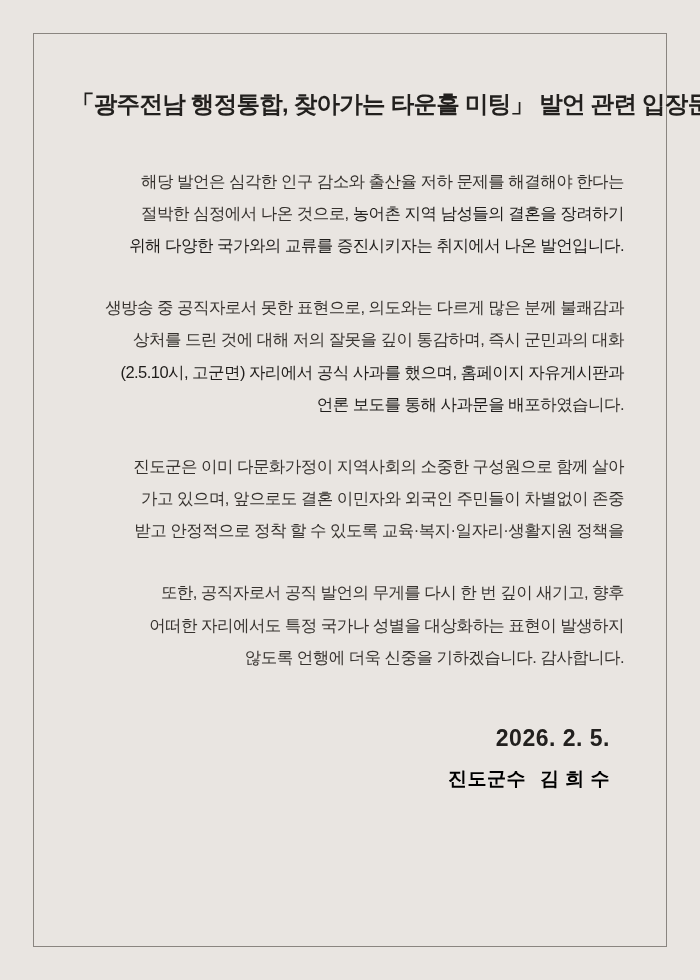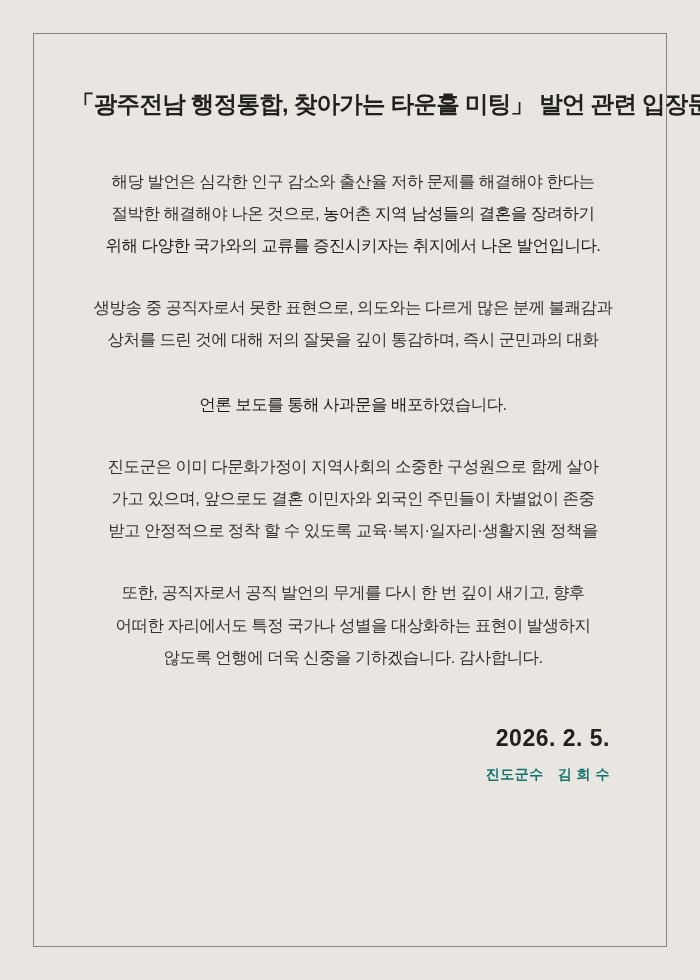--- a/index.html
+++ b/index.html
@@ -50,21 +50,21 @@
     white-space: nowrap;
   }
   .para {
     font-size: 16.5px;
     line-height: 1.95;
     letter-spacing: -0.55px;
     color: #36322e;
     margin: 0 0 30px 0;
     padding-left: 14px;
     padding-right: 8px;
-    text-align: center;
+    text-align: right;
   }
   .para:last-of-type {
     margin-bottom: 11px;
   }
   .para b {
     font-weight: normal;
     color: #1f1d1b;
   }
   .signature {
     margin-top: 44px;
@@ -72,43 +72,43 @@
     padding-right: 22px;
   }
   .sig-date {
     font-size: 23px;
     font-weight: bold;
     letter-spacing: 0.5px;
     color: #22201e;
     line-height: 1.9;
   }
   .sig-name {
-    font-size: 14px;
+    font-size: 19px;
     font-weight: bold;
     letter-spacing: 0.5px;
-    color: #0f766e;
+    color: #000000;
     line-height: 1.9;
   }
   .sig-name .gap {
     display: inline-block;
     width: 14px;
   }
 </style>
 </head>
 <body>
 
 <div class="page">
   <div class="frame">
     <div class="content">
 
       <h1 class="doc-title">「광주전남 행정통합, 찾아가는 타운홀 미팅」 발언 관련 입장문</h1>
 
       <div id="body-paragraphs">
-          <p class="para"><span>해당 발언은 심각한 인구 감소와 출산율 저하 문제를 해결해야 한다는</span><br><span>절박한 해결해야 나온 것으로, </span><b>농어촌 지역 남성들의 결혼을 장려하기</b><br><b>위해 다양한 국가와의 교류를 증진시키자는 취지에서 나온 발언입니다.</b></p>
-          <p class="para"><span>생방송 중 공직자로서 못한 표현으로, 의도와는 다르게 많은 분께 불쾌감과</span><br><span>상처를 드린 것에 대해 저의 잘못을 깊이 통감하며, 즉시 군민과의 대화</span><br><br><b>언론 보도를 통해 사과문을 배포</b><span>하였습니다.</span></p>
+          <p class="para"><span>해당 발언은 심각한 인구 감소와 출산율 저하 문제를 해결해야 한다는</span><br><span>절박한 심정에서 나온 것으로, </span><b>농어촌 지역 남성들의 결혼을 장려하기</b><br><b>위해 다양한 국가와의 교류를 증진시키자는 취지에서 나온 발언입니다.</b></p>
+          <p class="para"><span>생방송 중 공직자로서 못한 표현으로, 의도와는 다르게 많은 분께 불쾌감과</span><br><span>상처를 드린 것에 대해 저의 잘못을 깊이 통감하며, 즉시 군민과의 대화</span><br><b>(2.5.10시, 고군면) 자리에서 공식 사과를 했으며, 홈페이지 자유게시판과</b><br><b>언론 보도를 통해 사과문을 배포</b><span>하였습니다.</span></p>
           <p class="para"><span>진도군은 이미 다문화가정이 지역사회의 소중한 구성원으로 함께 살아</span><br><span>가고 있으며, 앞으로도 결혼 이민자와 외국인 주민들이 차별없이 존중</span><br><span>받고 안정적으로 정착 할 수 있도록 교육·복지·일자리·생활지원 정책을</span><br></p>
           <p class="para"><span>또한, 공직자로서 공직 발언의 무게를 다시 한 번 깊이 새기고, 향후</span><br><span>어떠한 자리에서도 특정 국가나 성별을 대상화하는 표현이 발생하지</span><br><span>않도록 언행에 더욱 신중을 기하겠습니다. 감사합니다.</span></p>
         </div>
 
       <div class="signature">
         <div class="sig-date">2026. 2. 5.</div>
         <div class="sig-name">
           <span>진도군수</span><span class="gap"></span><span>김 희 수</span>
         </div>
       </div>

